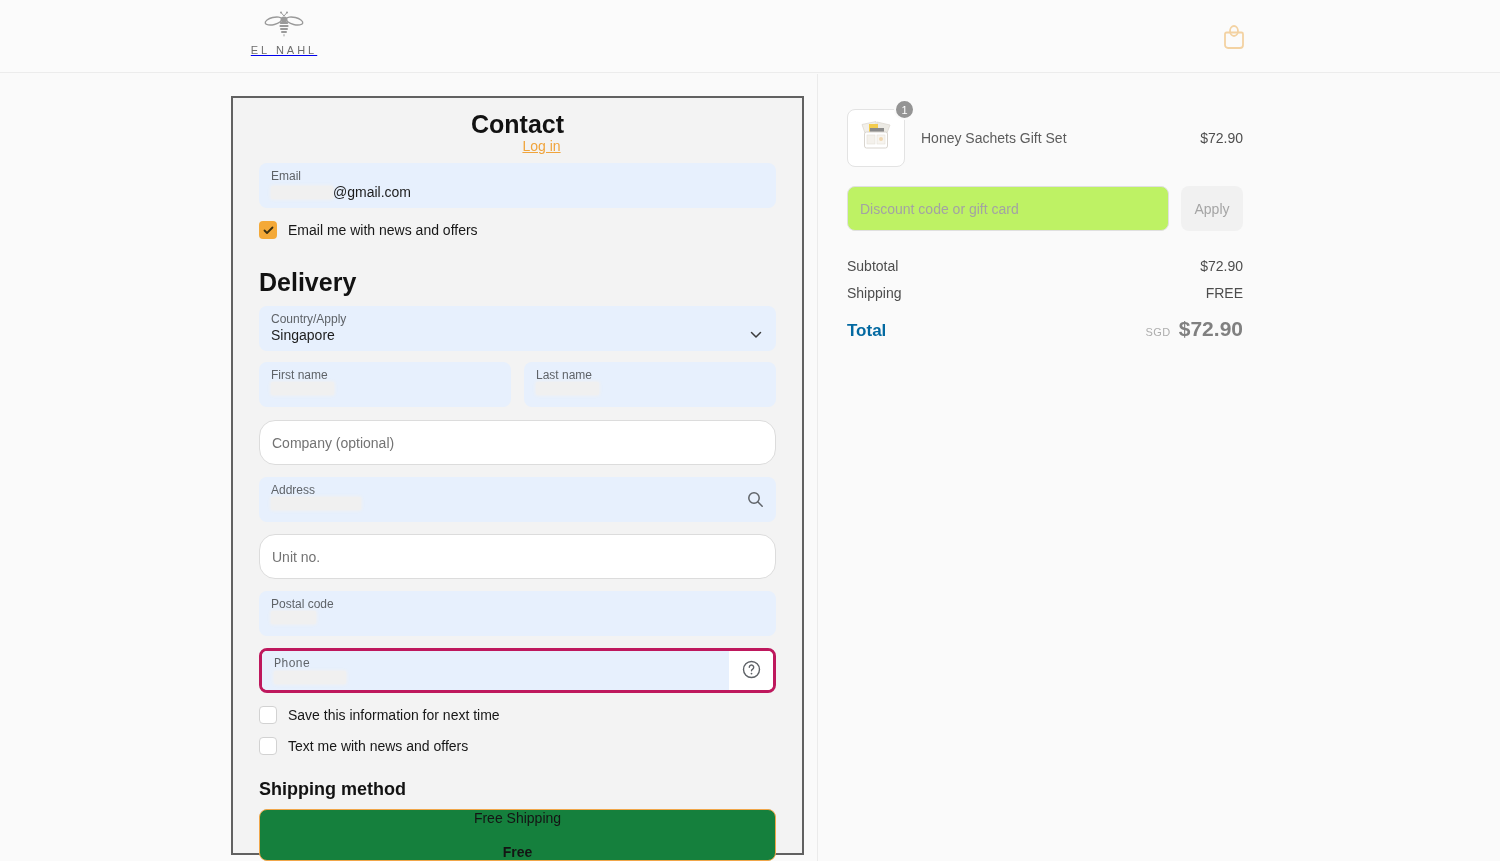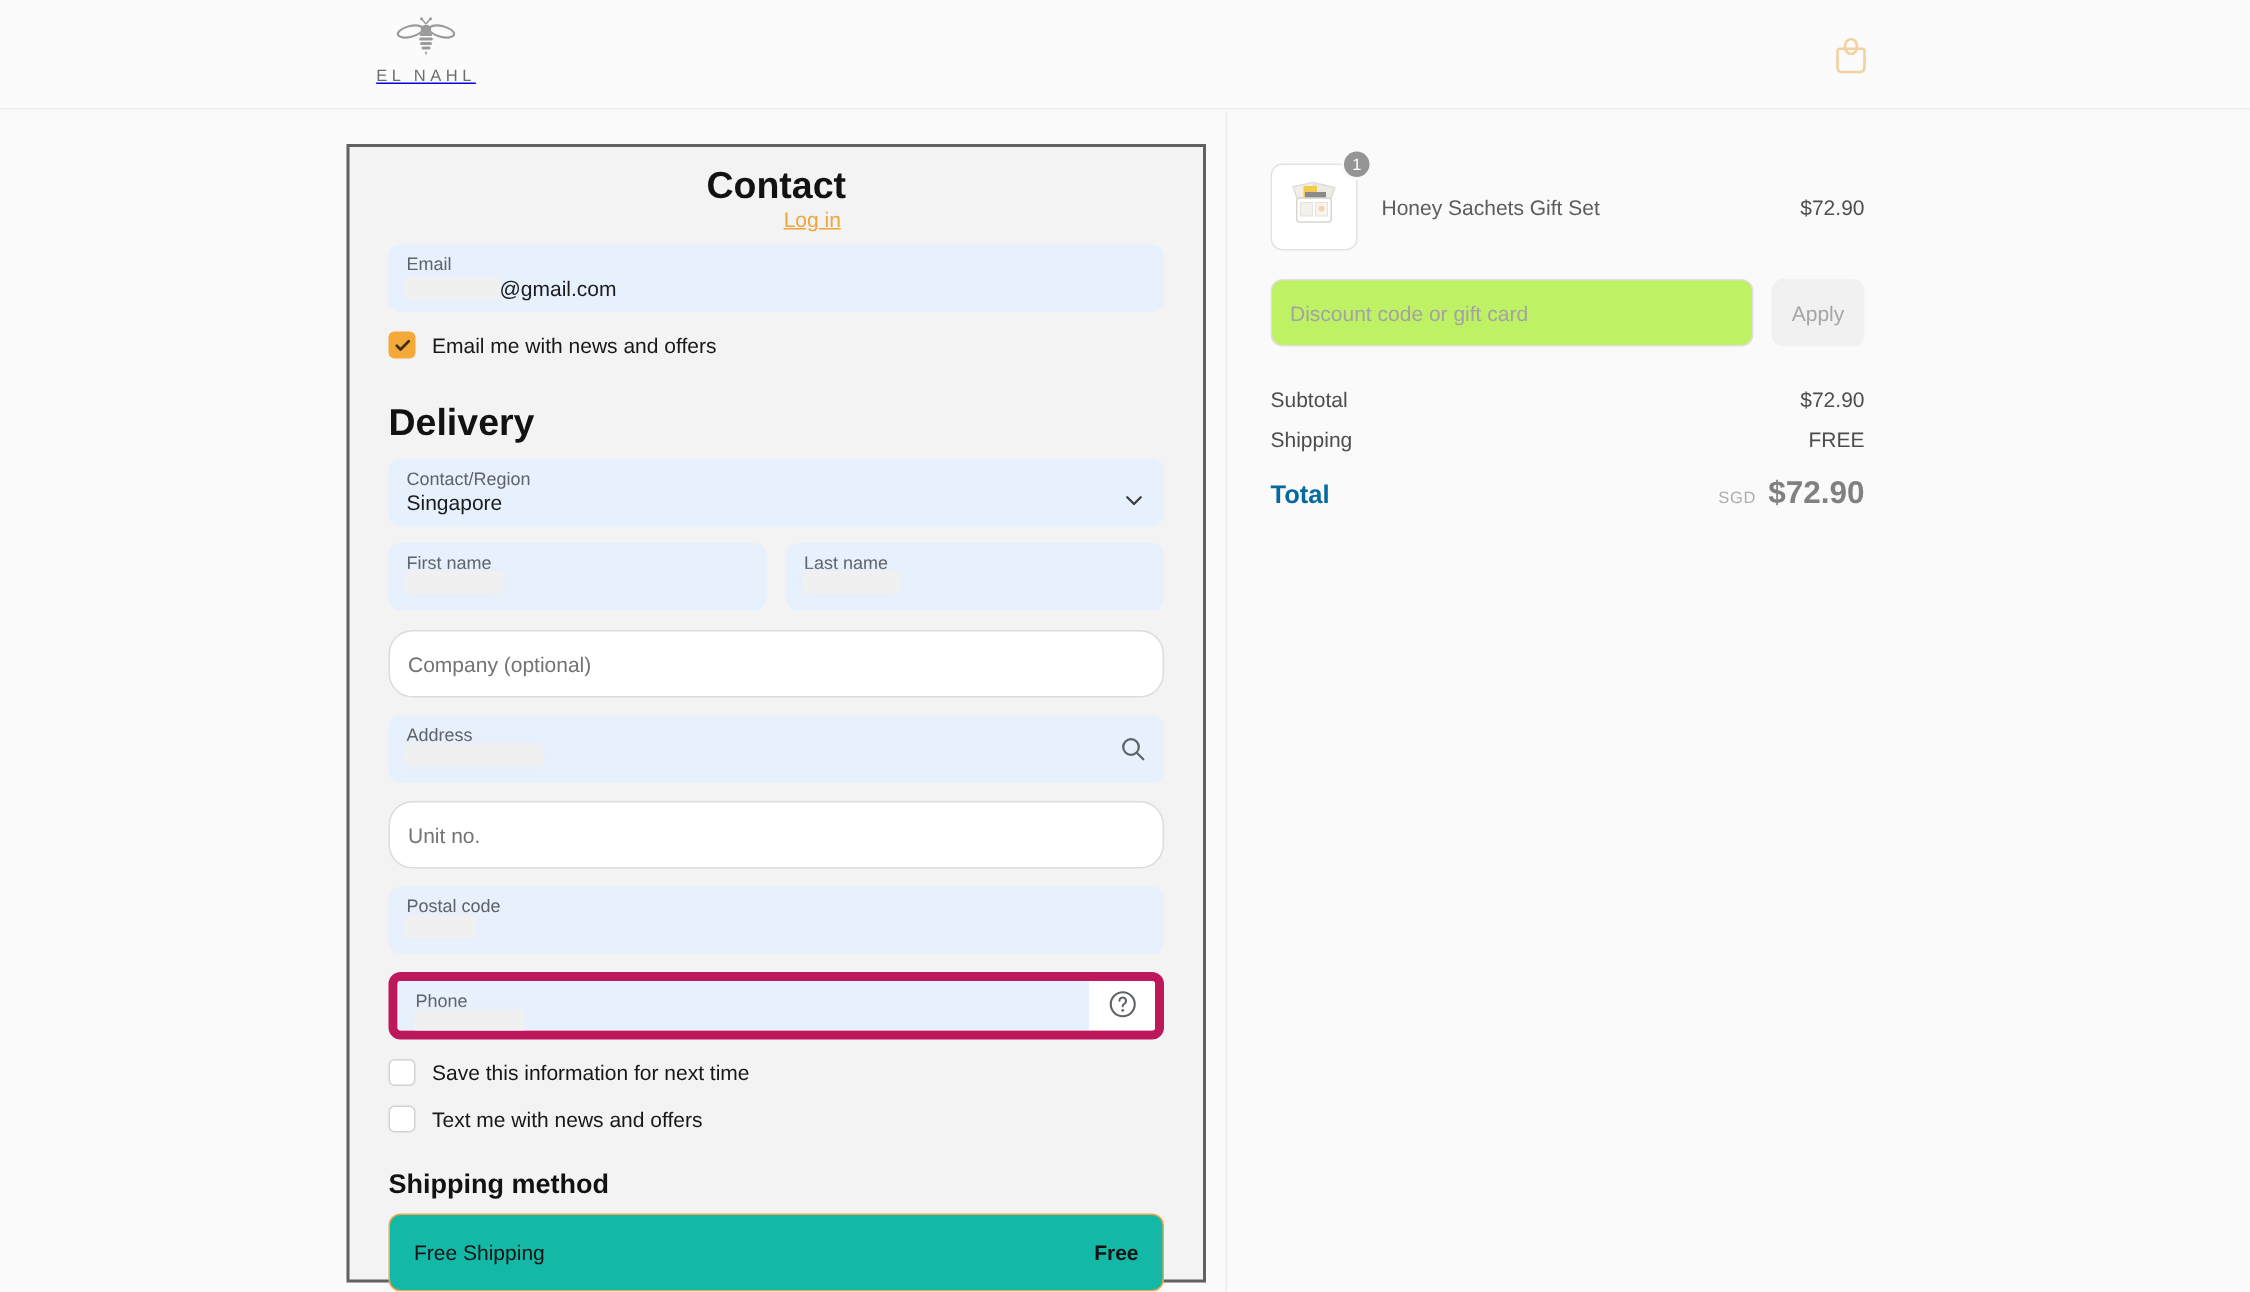--- a/index.html
+++ b/index.html
@@ -69,44 +69,44 @@
   .mt13 { margin-top: 13px; } .mt29 { margin-top: 29px; }
 
   .name-row { display: flex; gap: 13px; }
   .name-row > div { flex: 1; }
 
   .chevron-icon { position: absolute; right: 14px; top: 19px; }
   .search-icon  { position: absolute; right: 12px; top: 14px; }
 
   .phone-wrap {
     position: relative; height: 45px; background: #fff;
-    border: 6px solid #be185d; border-radius: 8px; overflow: hidden;
+    border: 3px solid #be185d; border-radius: 8px; overflow: hidden; font-family: Liberation Mono, monospace;
   }
   .phone-blue {
     position: absolute; left: 0; top: 0; bottom: 0; right: 44px;
     background: #e7f0fd; padding: 6px 12px 0 12px;
   }
   .phone-help {
     position: absolute; right: 0; top: 0; bottom: 0; width: 44px;
     background: #fff; display: flex; align-items: center; justify-content: center;
     border: none; cursor: pointer;
   }
 
   .cb-row { display: flex; align-items: center; gap: 11px; font-size: 14px; color: #171717; }
   .checkbox {
     width: 18px; height: 18px; border-radius: 4px; flex: 0 0 18px;
     display: flex; align-items: center; justify-content: center; cursor: pointer;
   }
   .checkbox.checked { background: #f4a938; }
   .checkbox.unchecked { background: #fff; border: 1px solid #d2d2d2; }
 
   .ship-card {
-    margin-top: 10px; height: 52px; border: 1px solid #f0a64a; background: #14b8a6;
+    margin-top: 10px; height: 52px; border: 1px solid #f0a64a; background: #15803d;
     border-radius: 8px; display: flex; justify-content: space-between; align-items: center;
-    padding: 0 16px; font-size: 14px; color: #141414; cursor: pointer;
+    padding: 0 16px; font-size: 14px; color: #141414; cursor: pointer; flex-direction: column;
   }
   .ship-card .ship-price { font-weight: 700; }
 
   
   .summary { position: absolute; left: 847px; top: 109px; width: 396px; }
   .product-row { display: flex; align-items: center; }
   .thumb-wrap { position: relative; width: 58px; height: 58px; }
   .thumb {
     width: 58px; height: 58px; background: #fff; border: 1px solid #e3e3e3;
     border-radius: 8px; display: flex; align-items: center; justify-content: center;
@@ -191,21 +191,21 @@
           <path d="M1.5 4.5 L4 7 L9.5 1.5" stroke="#3b2f10" stroke-width="1.8" stroke-linecap="round" stroke-linejoin="round"></path>
         </svg>
       </span>
     </span>
     <span>Email me with news and offers</span>
   </div>
 
   <h1 class="section-title mt29">Delivery</h1>
 
   <div class="field-filled mt10">
-    <div class="field-label">Contact/Region</div>
+    <div class="field-label">Country/Apply</div>
     <div class="field-value">Singapore</div>
     <span class="chevron-icon">
       <svg width="12" height="8" viewBox="0 0 12 8" fill="none">
         <path d="M1.5 1.5 L6 6 L10.5 1.5" stroke="#3c3c3c" stroke-width="1.5" stroke-linecap="round" stroke-linejoin="round"></path>
       </svg>
     </span>
   </div>
 
   <div class="name-row mt11">
     <div class="field-filled">

